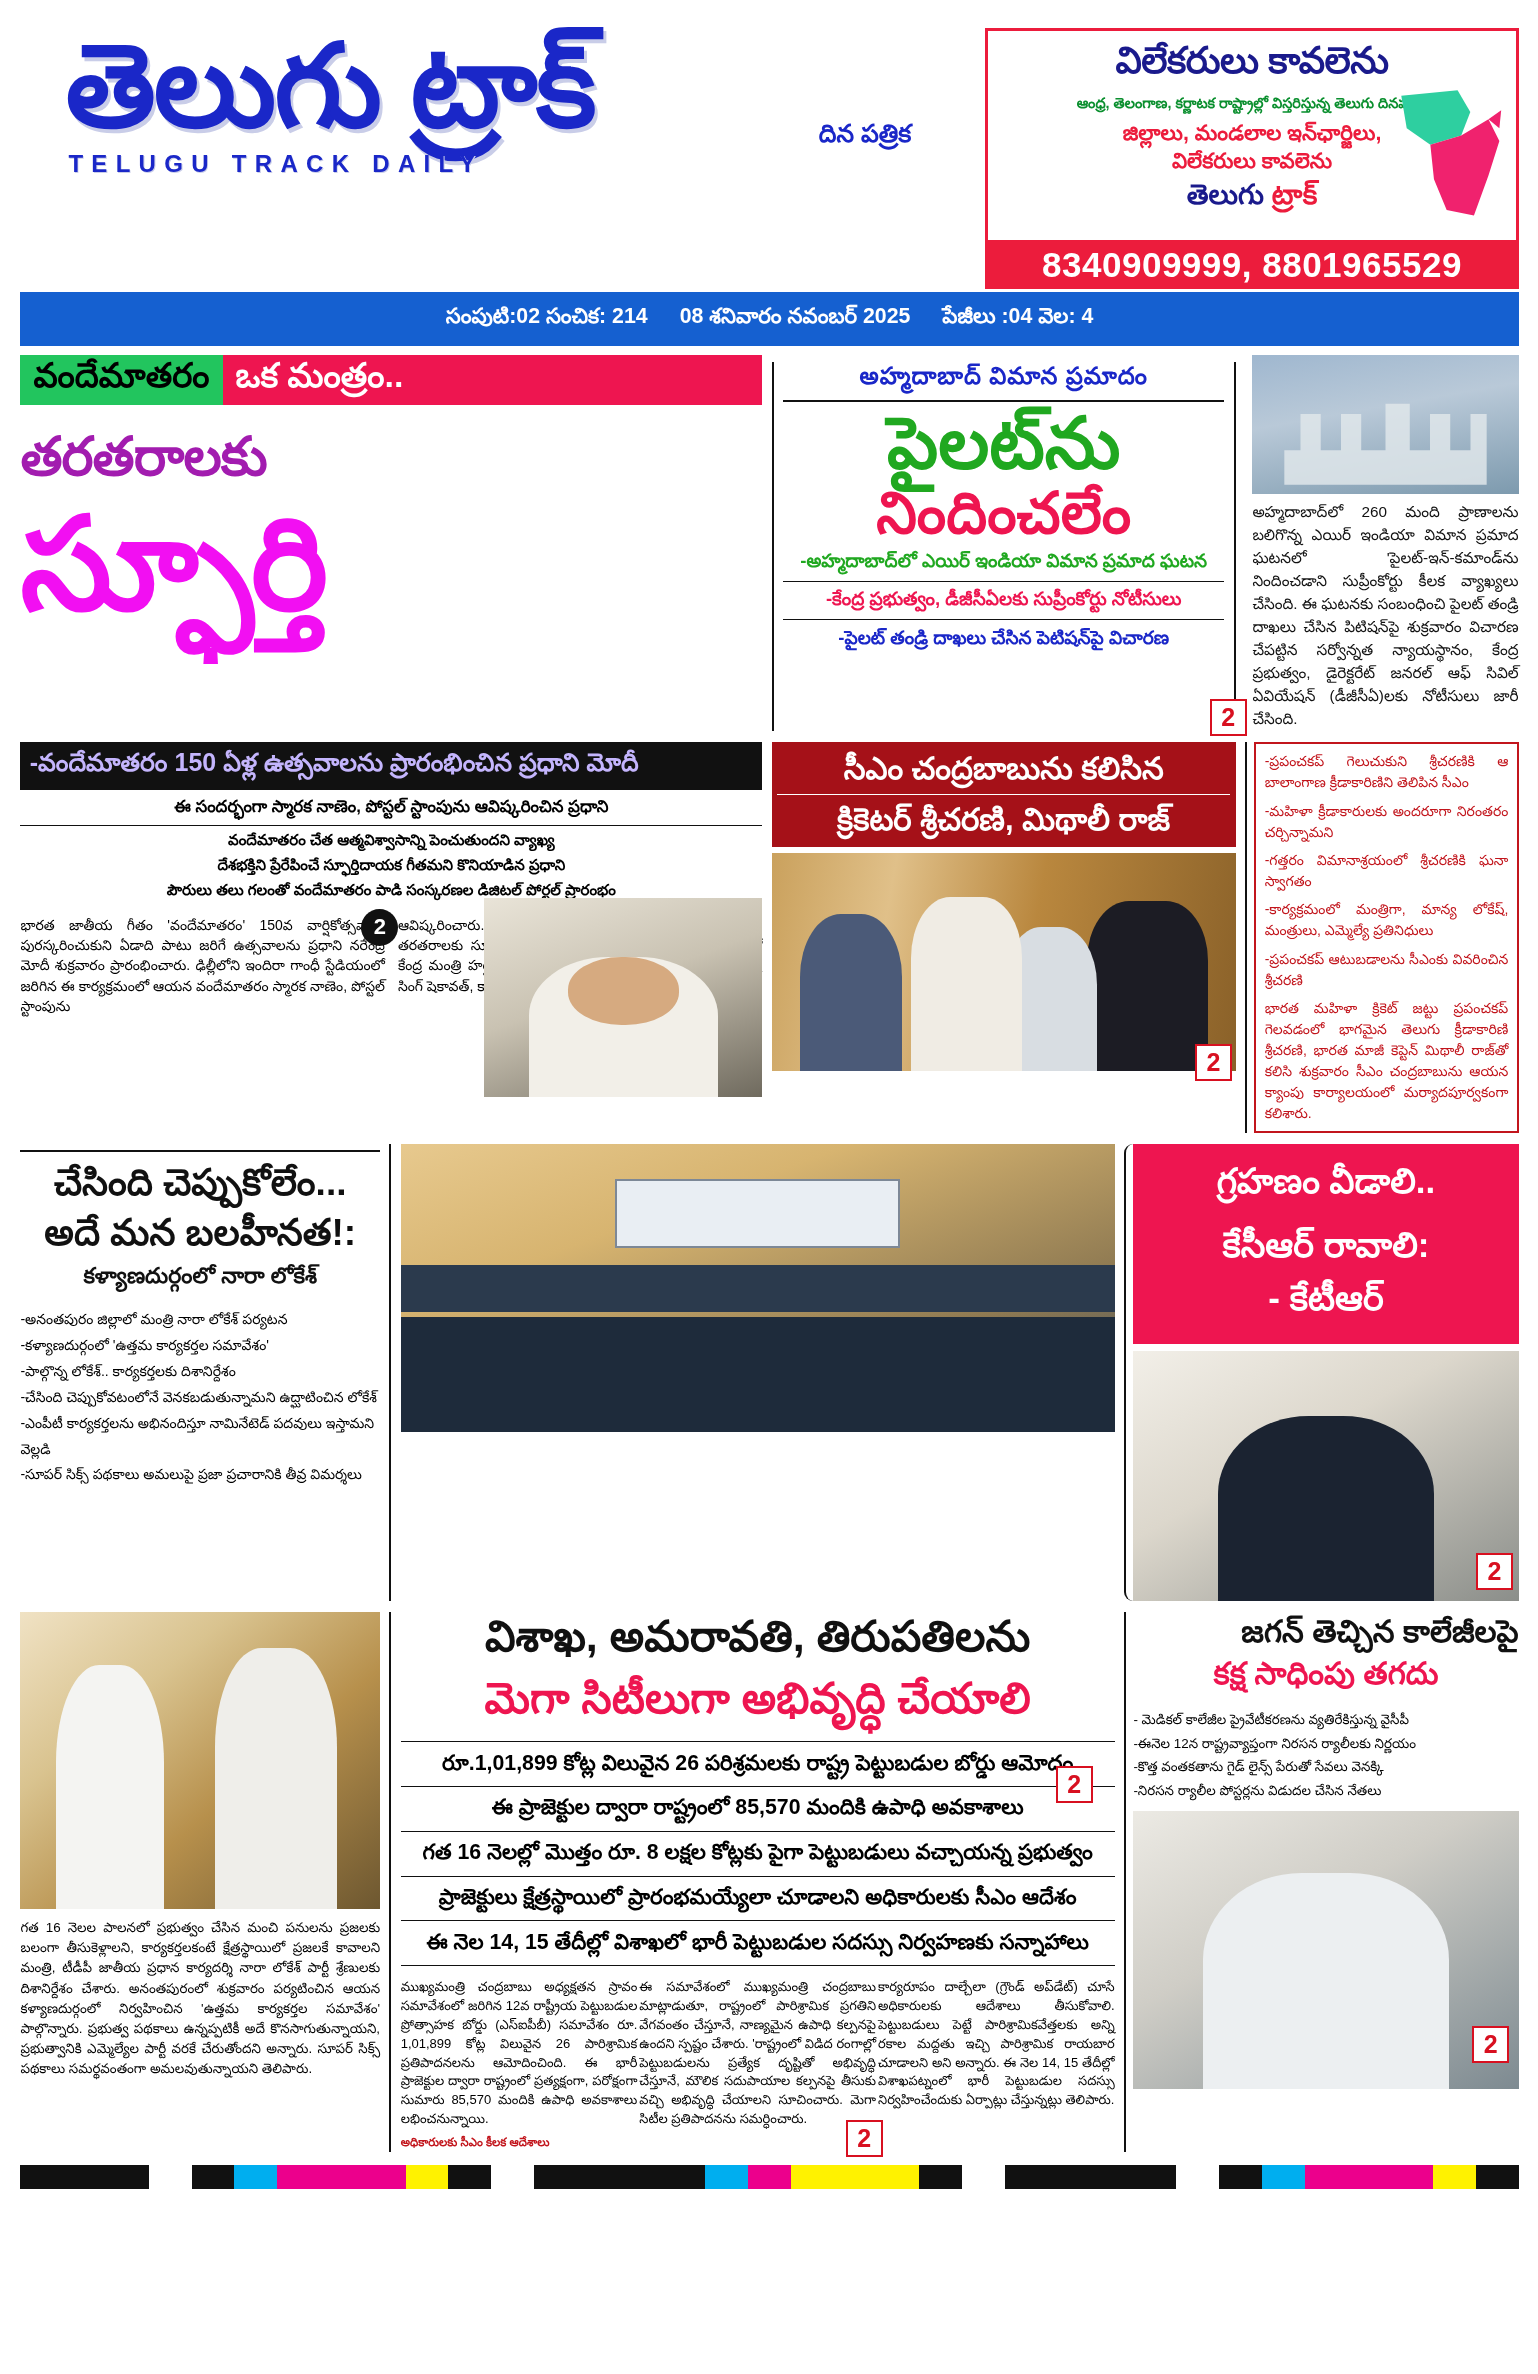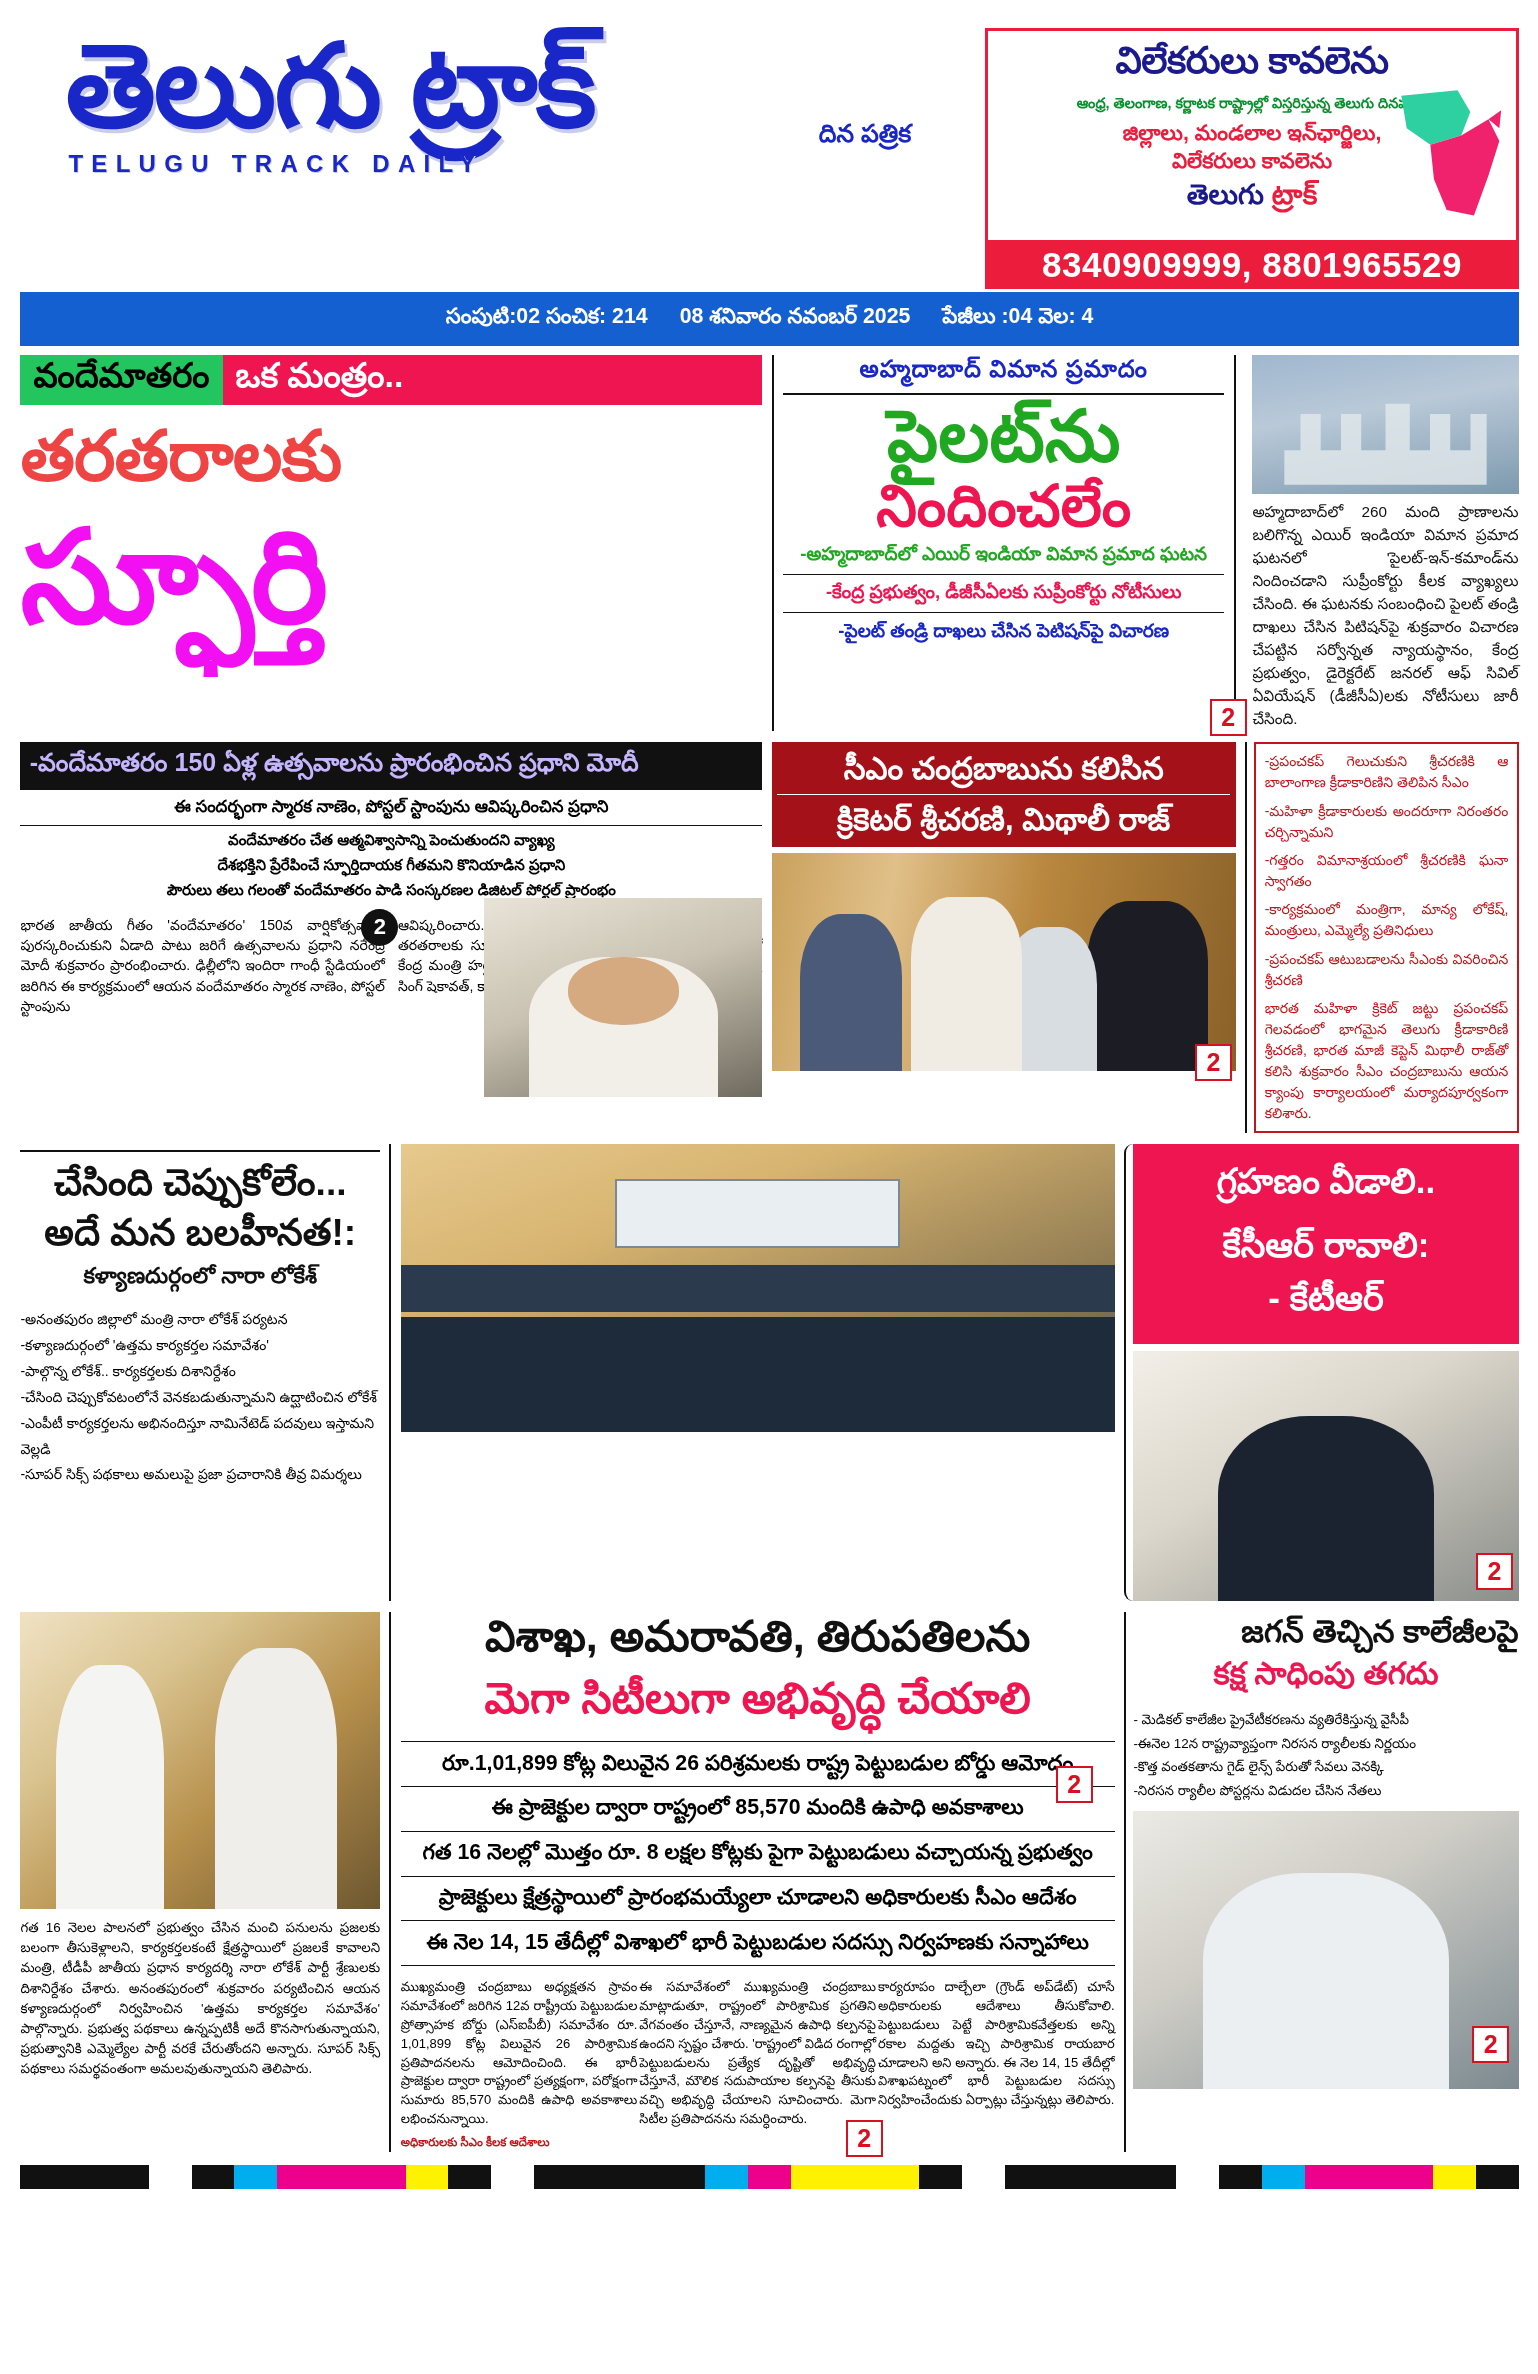--- a/index.html
+++ b/index.html
@@ -59,21 +59,21 @@
 
   
   .top-row { display:flex; gap: 9.3px; margin-top: 9.3px; }
   .col-left  { flex: 0 0 742px; }
   .col-mid   { flex: 0 0 464px; border-left: 2.8px solid #111; border-right: 2.8px solid #111; padding: 0 9.3px; }
   .col-right { flex: 1 1 auto; padding-left: 7.4px; }
 
   .kicker-row { display:flex; height: 50px; align-items:stretch; }
   .kicker-y { background:#22c55e; color:#000; font-size:34px; font-weight:800; display:flex; align-items:center; padding: 0 13px; }
   .kicker-p { background:#ee1550; color:#fff; font-size:34px; font-weight:800; display:flex; align-items:center; padding: 0 13px; flex:1; }
-  .hl-black { font-size: 70px; font-weight:800; color:#ef4444; margin-top: 11px; letter-spacing:-0.9px; }
+  .hl-black { font-size: 54px; font-weight:800; color:#a21caf; margin-top: 20px; letter-spacing:-0.9px; }
   .hl-magenta { font-size: 130px; font-weight:900; color:#f20ff2; line-height:0.95; margin-top: 1.9px; letter-spacing:-2.8px; }
 
   .mid-kicker { font-size: 24px; color:#1a27c8; font-weight:700; text-align:center; letter-spacing:0.9px; }
   .mid-rule { border-bottom: 2.8px solid #111; margin: 3.7px 0 5.6px; }
   .hl-green { font-size: 72px; font-weight:900; color:#20a820; text-align:center; line-height:1.0; }
   .hl-pinkbig { font-size: 58px; font-weight:900; color:#ee1550; text-align:center; line-height:1.05; margin-top:3.7px; }
   .bullet-g { font-size: 18.6px; font-weight:700; color:#20a820; text-align:center; padding: 6.5px 0 4.6px; border-bottom:1.9px solid #111; }
   .bullet-p { font-size: 18.6px; font-weight:700; color:#ee1550; text-align:center; padding: 6.5px 0 4.6px; border-bottom:1.9px solid #111; }
   .bullet-b { font-size: 18.6px; font-weight:700; color:#1a27c8; text-align:center; padding: 6.5px 0 4.6px; }
 
@@ -219,21 +219,21 @@
 
     <div class="col-left">
       <div class="kicker-row">
         <div class="kicker-y">వందేమాతరం</div>
         <div class="kicker-p">ఒక  మంత్రం..</div>
       </div>
       <div class="hl-black">తరతరాలకు</div>
       <div class="hl-magenta">స్ఫూర్తి</div>
     </div>
 
-    <div class="col-mid" style="position:relative;">
+    <div class="col-mid" style="position:relative;margin-top:7px;">
       <div class="mid-kicker">అహ్మదాబాద్  విమాన  ప్రమాదం</div>
       <div class="mid-rule"></div>
       <div class="hl-green">పైలట్‌ను</div>
       <div class="hl-pinkbig">నిందించలేం</div>
       <div class="bullet-g">-అహ్మదాబాద్‌లో ఎయిర్ ఇండియా విమాన ప్రమాద ఘటన</div>
       <div class="bullet-p">-కేంద్ర ప్రభుత్వం, డీజీసీఏలకు సుప్రీంకోర్టు నోటీసులు</div>
       <div class="bullet-b">-పైలట్ తండ్రి దాఖలు చేసిన పెటిషన్‌పై విచారణ</div>
       <div class="badge2" style="right:-13px; bottom:-5.6px;">2</div>
     </div>
 

